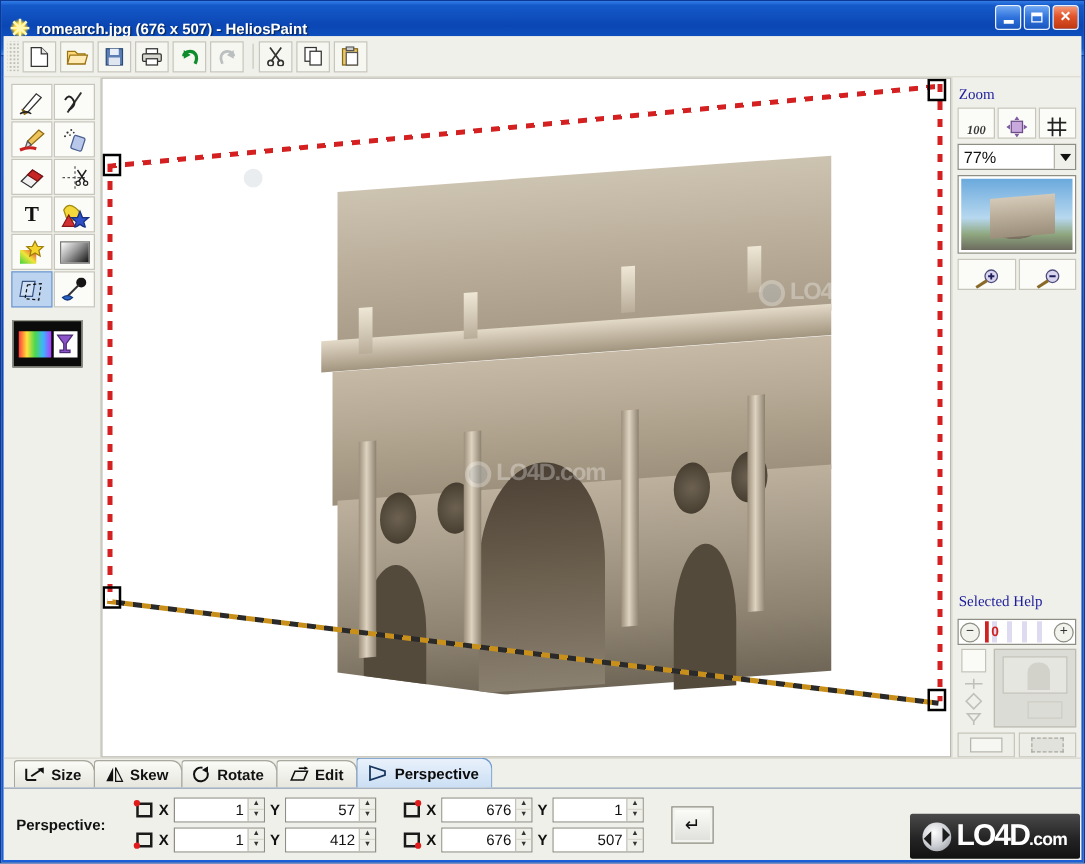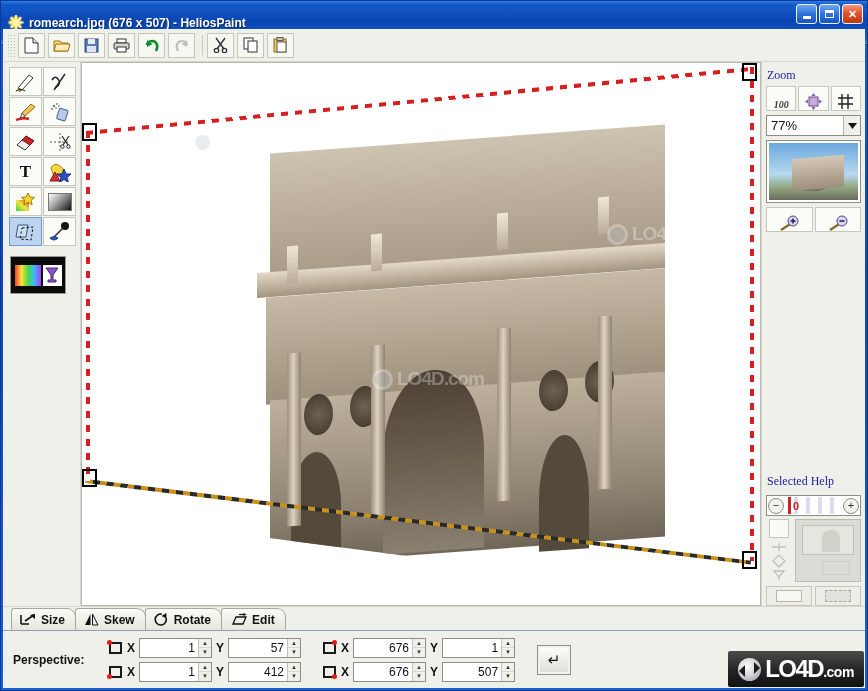--- a/index.html
+++ b/index.html
@@ -791,20 +791,26 @@
         <span>Rotate</span>
       </div>
       <div class="tab">
         <svg width="17" height="13" viewBox="0 0 17 13">
           <path d="M3 11 L6 4 L16 4 L13 11 Z" fill="none" stroke="#111" stroke-width="1.3"></path>
           <path d="M9 1.5 L15 1.5" stroke="#111" stroke-width="1.2"></path>
           <path d="M16.5 1.5 L13.5 0 L13.5 3 Z" fill="#111"></path>
         </svg>
         <span>Edit</span>
       </div>
+      <div class="tab active">
+        <svg width="17" height="13" viewBox="0 0 17 13">
+          <path d="M2 1 L14 5 L14 8 L2 12 Z" fill="none" stroke="#15345e" stroke-width="1.4"></path>
+        </svg>
+        <span>Perspective</span>
+      </div>
     </div>
 
     <div class="panel">
       <div class="panel-label">Perspective:</div>
 
       <div class="coord-grid">
 
         <div class="coord-pair">
           <span class="corner-ico">
             <span class="sq"></span>

